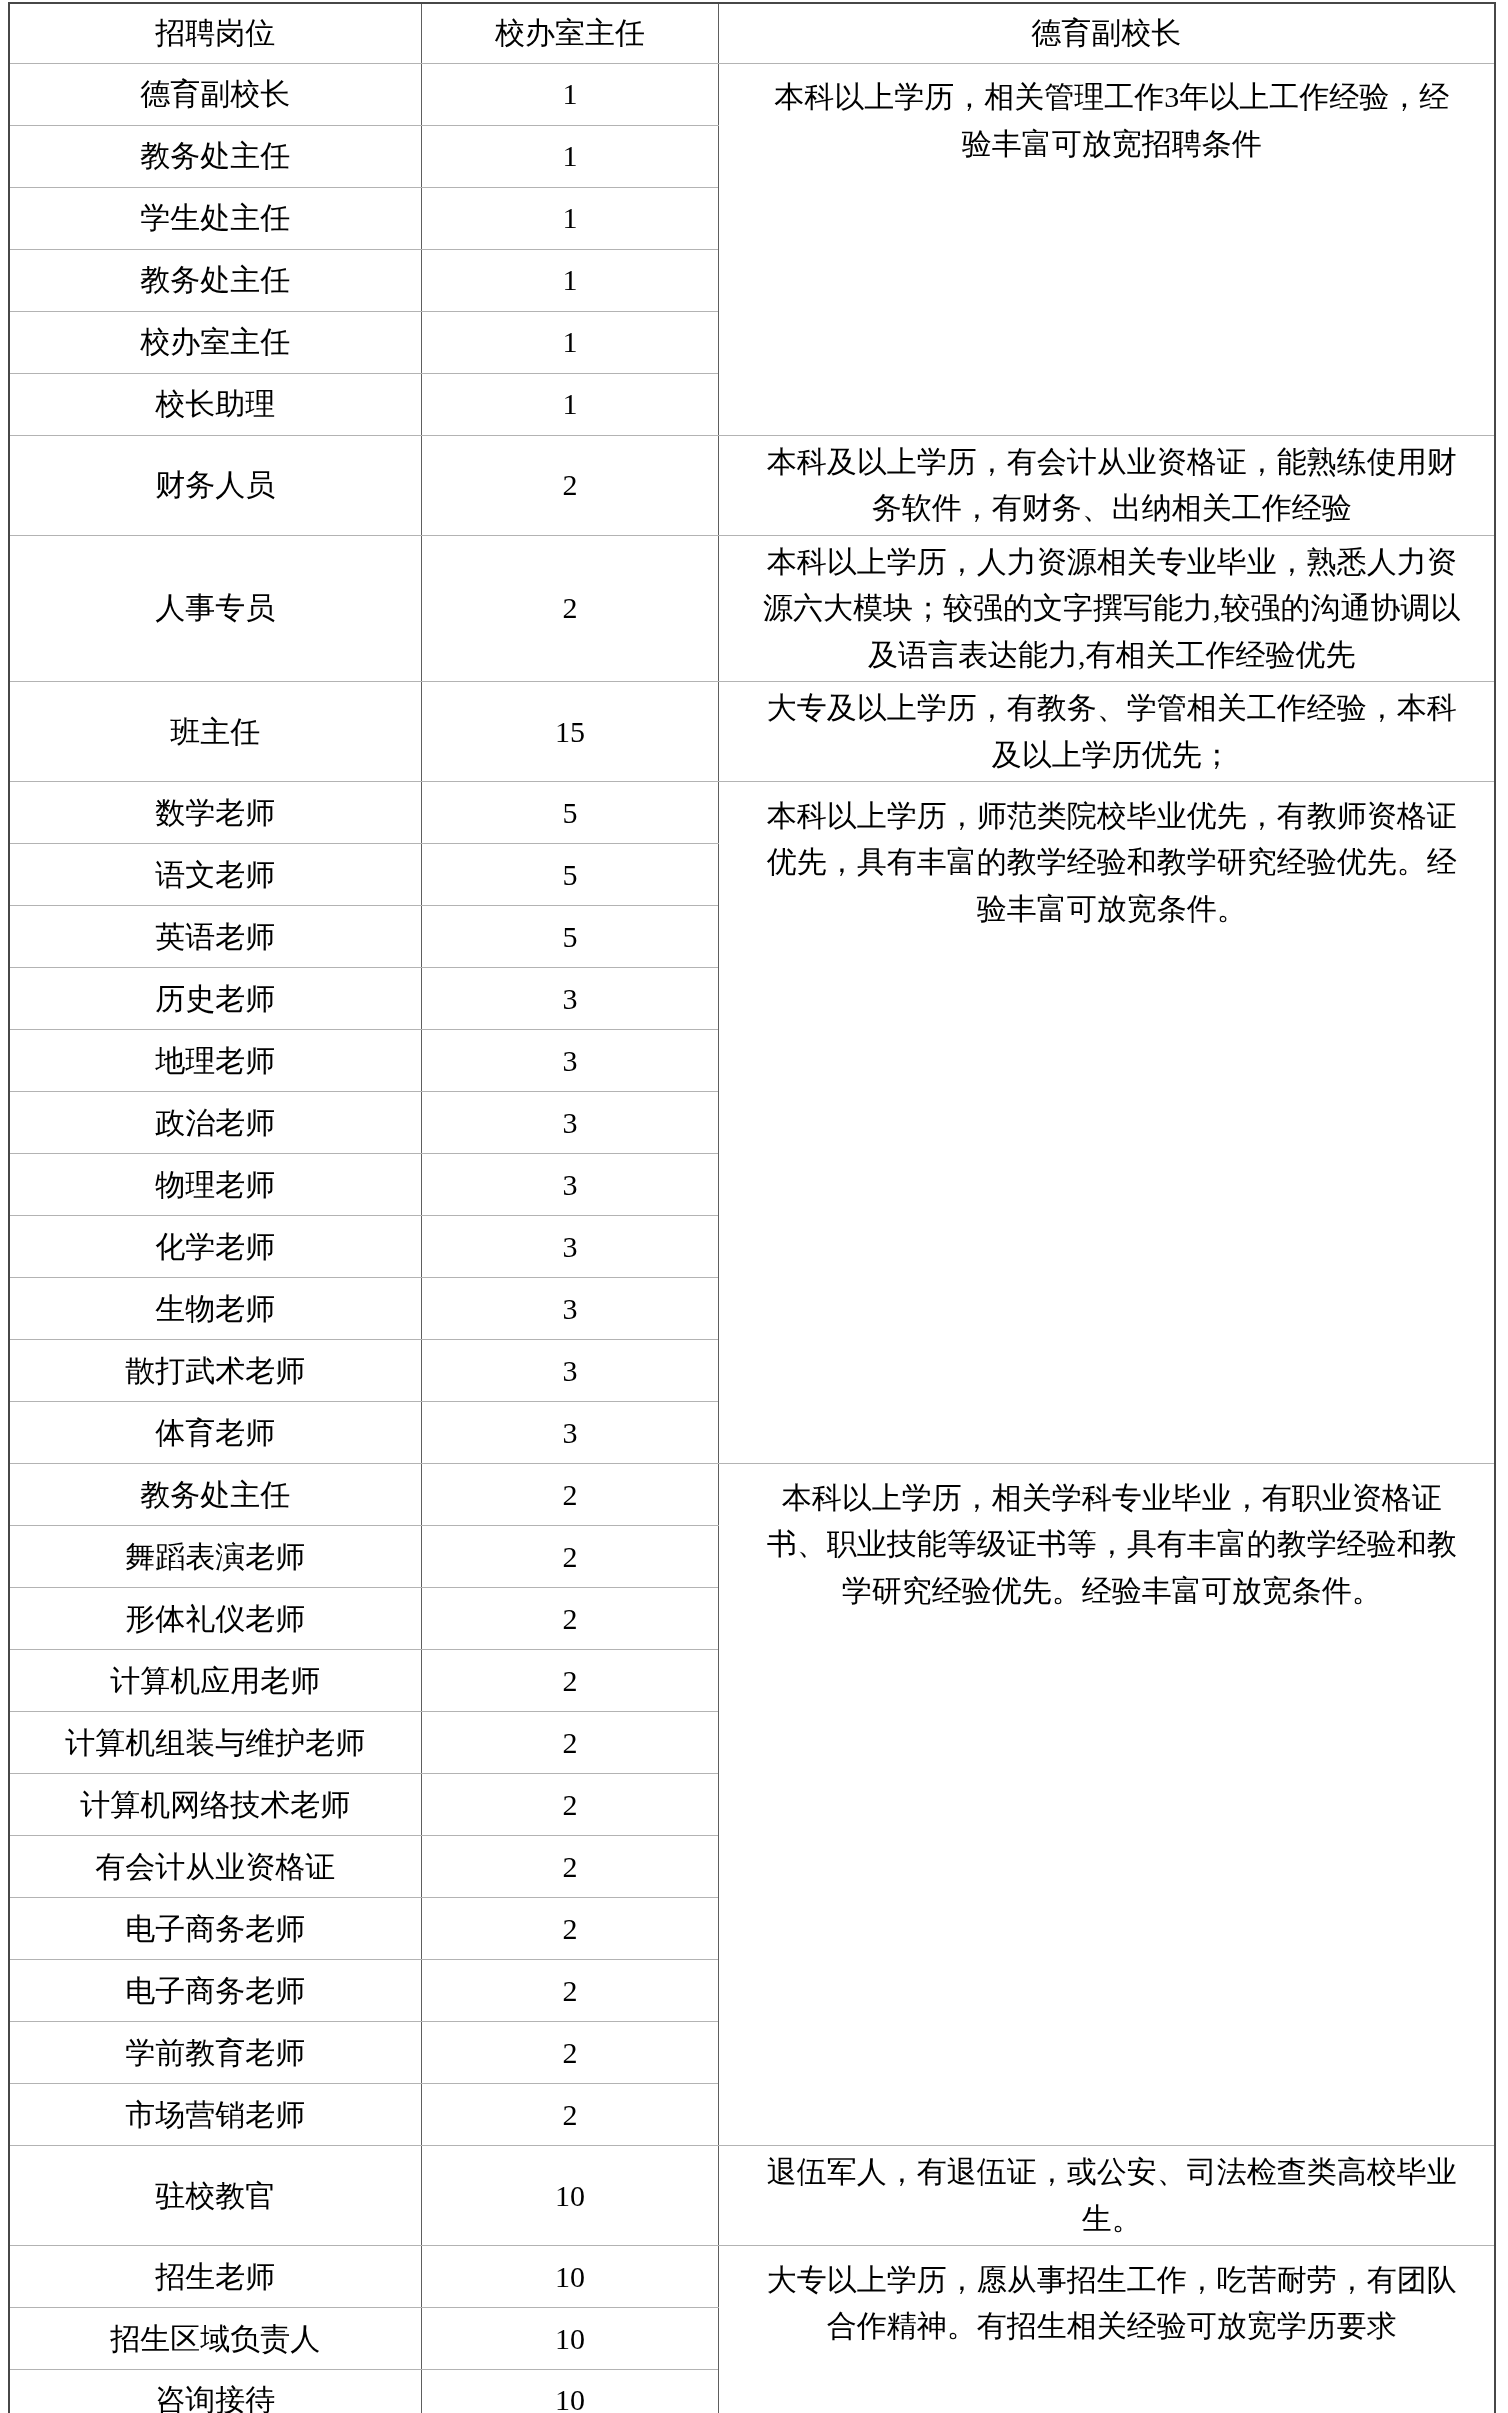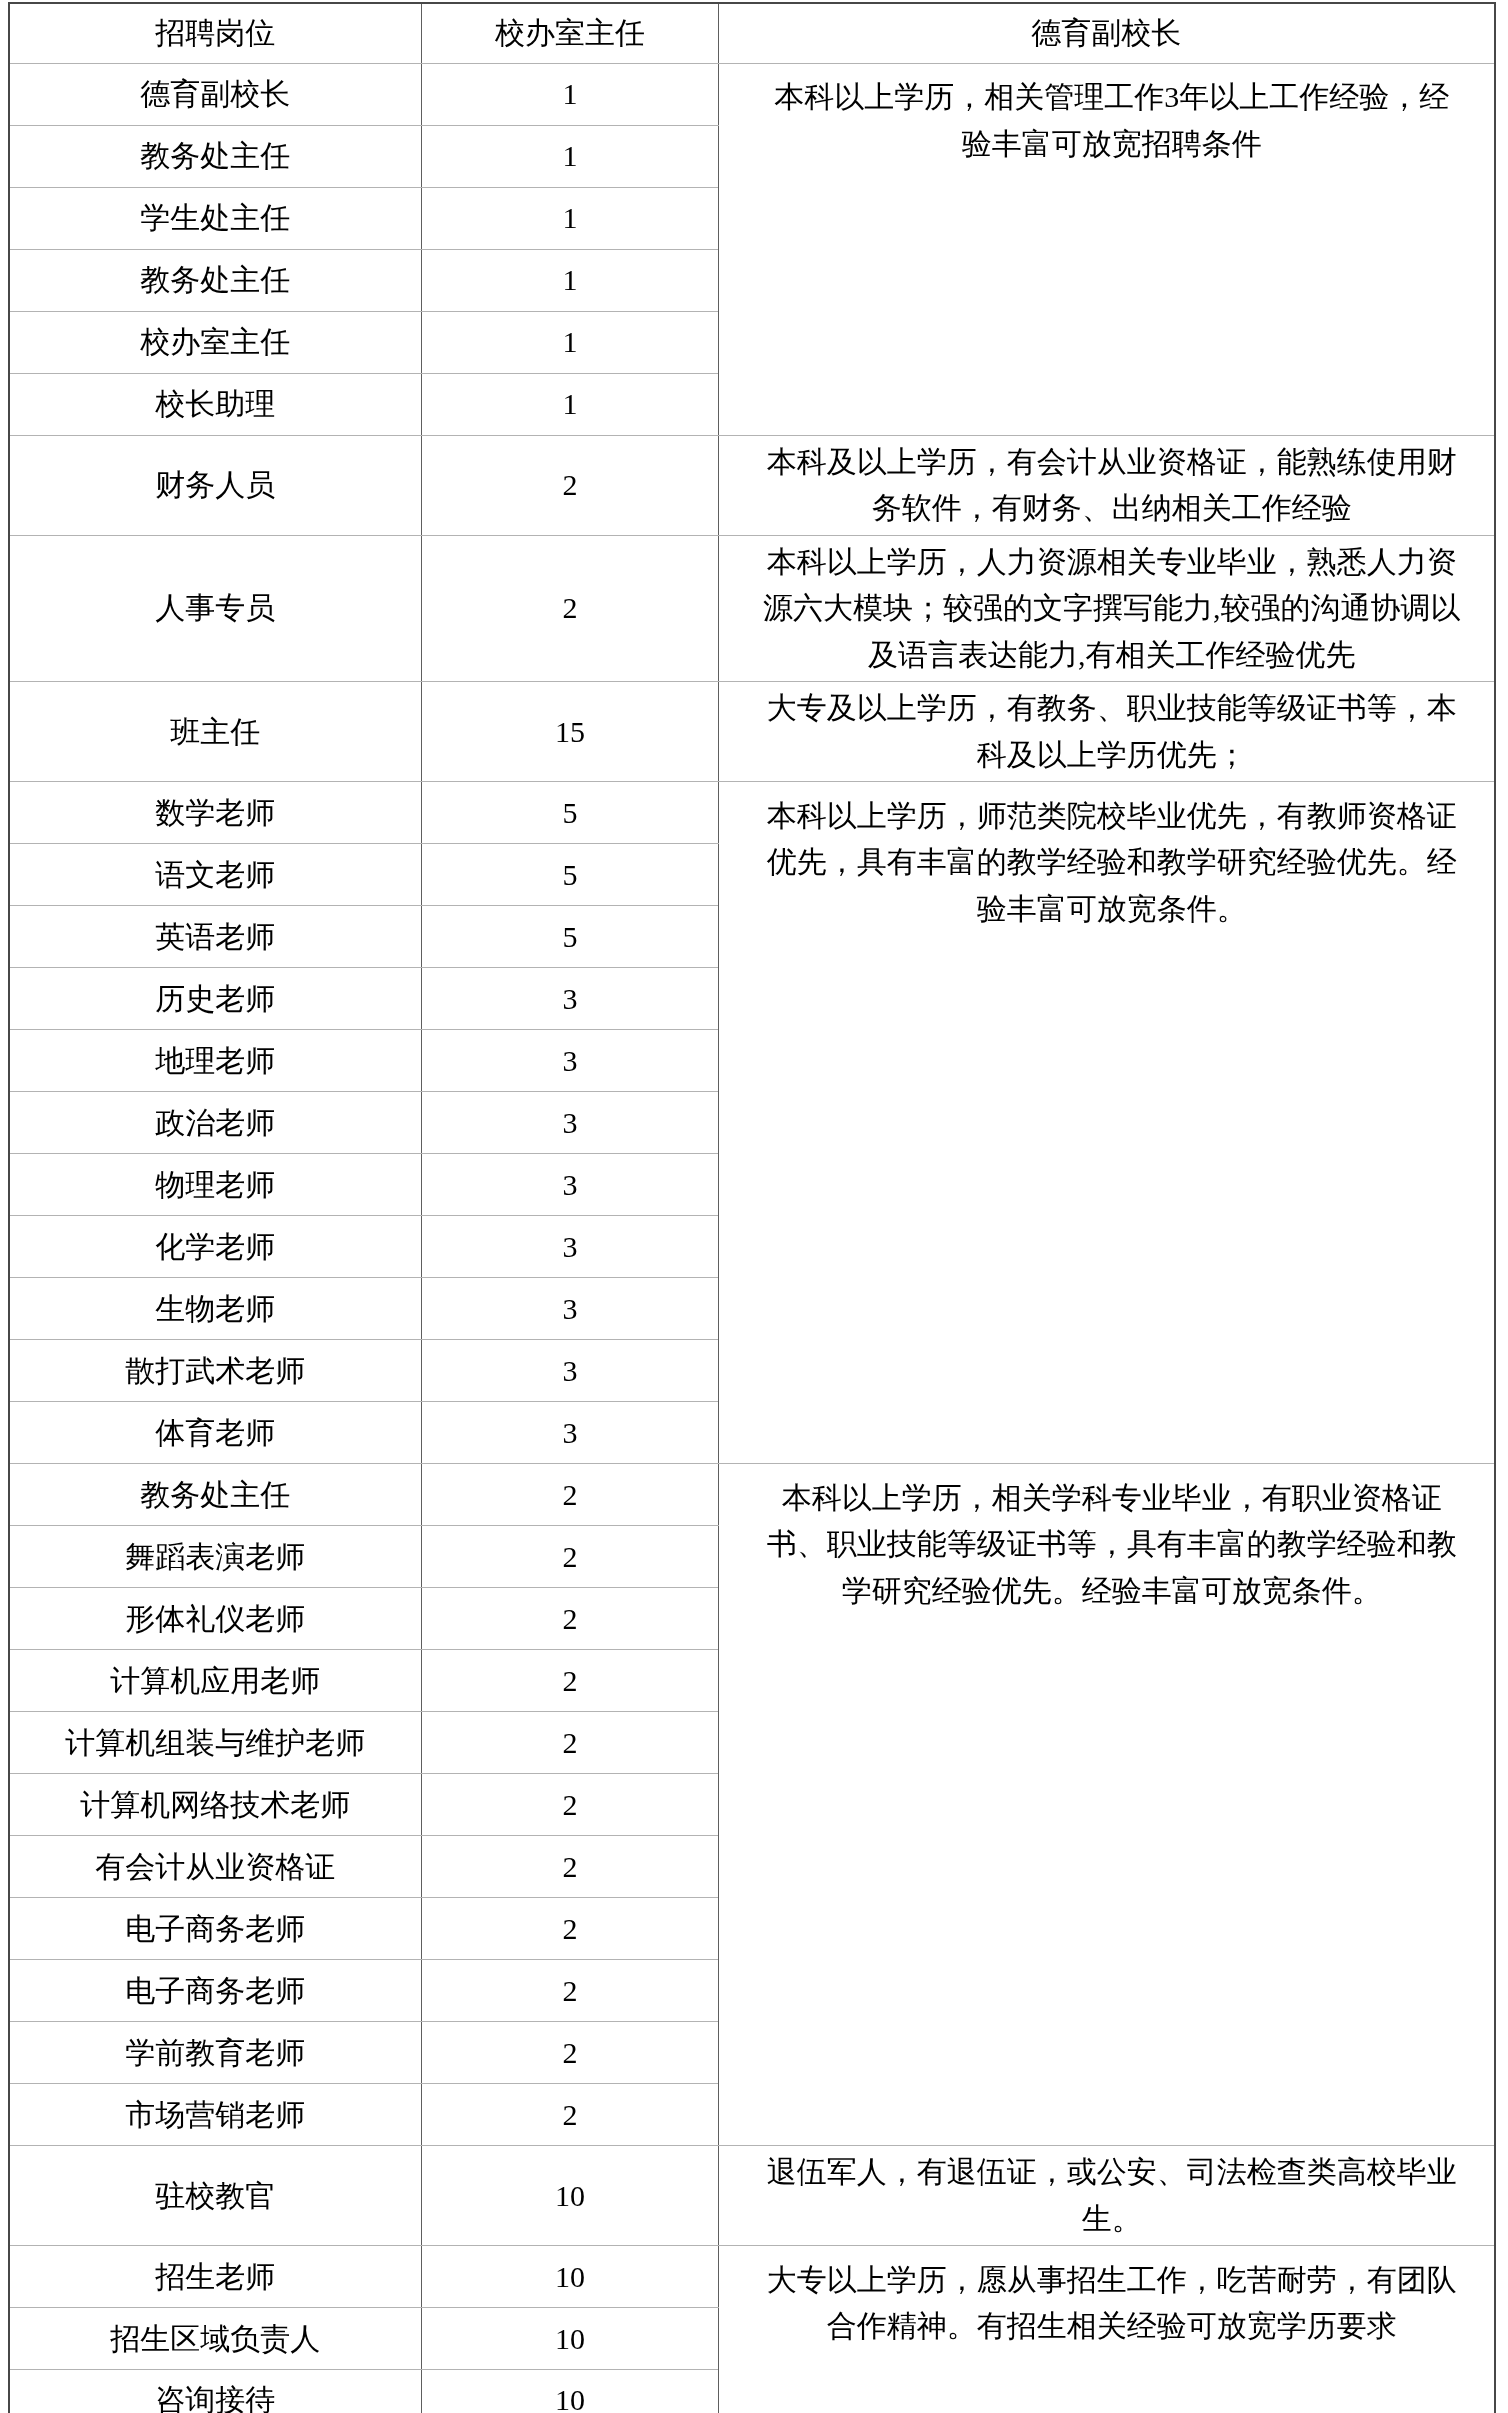--- a/index.html
+++ b/index.html
@@ -96,21 +96,21 @@
           <td rowspan="1" class="req">本科及以上学历，有会计从业资格证，能熟练使用财务软件，有财务、出纳相关工作经验</td>
         </tr>
         <tr>
           <td>人事专员</td>
           <td>2</td>
           <td rowspan="1" class="req">本科以上学历，人力资源相关专业毕业，熟悉人力资源六大模块；较强的文字撰写能力,较强的沟通协调以及语言表达能力,有相关工作经验优先</td>
         </tr>
         <tr>
           <td>班主任</td>
           <td>15</td>
-          <td rowspan="1" class="req">大专及以上学历，有教务、职业技能等级证书等，本科及以上学历优先；</td>
+          <td rowspan="1" class="req">大专及以上学历，有教务、学管相关工作经验，本科及以上学历优先；</td>
         </tr>
         <tr>
           <td>数学老师</td>
           <td>5</td>
           <td rowspan="11" class="req span">本科以上学历，师范类院校毕业优先，有教师资格证优先，具有丰富的教学经验和教学研究经验优先。经验丰富可放宽条件。</td>
         </tr>
         <tr>
           <td>语文老师</td>
           <td>5</td>
         </tr>

